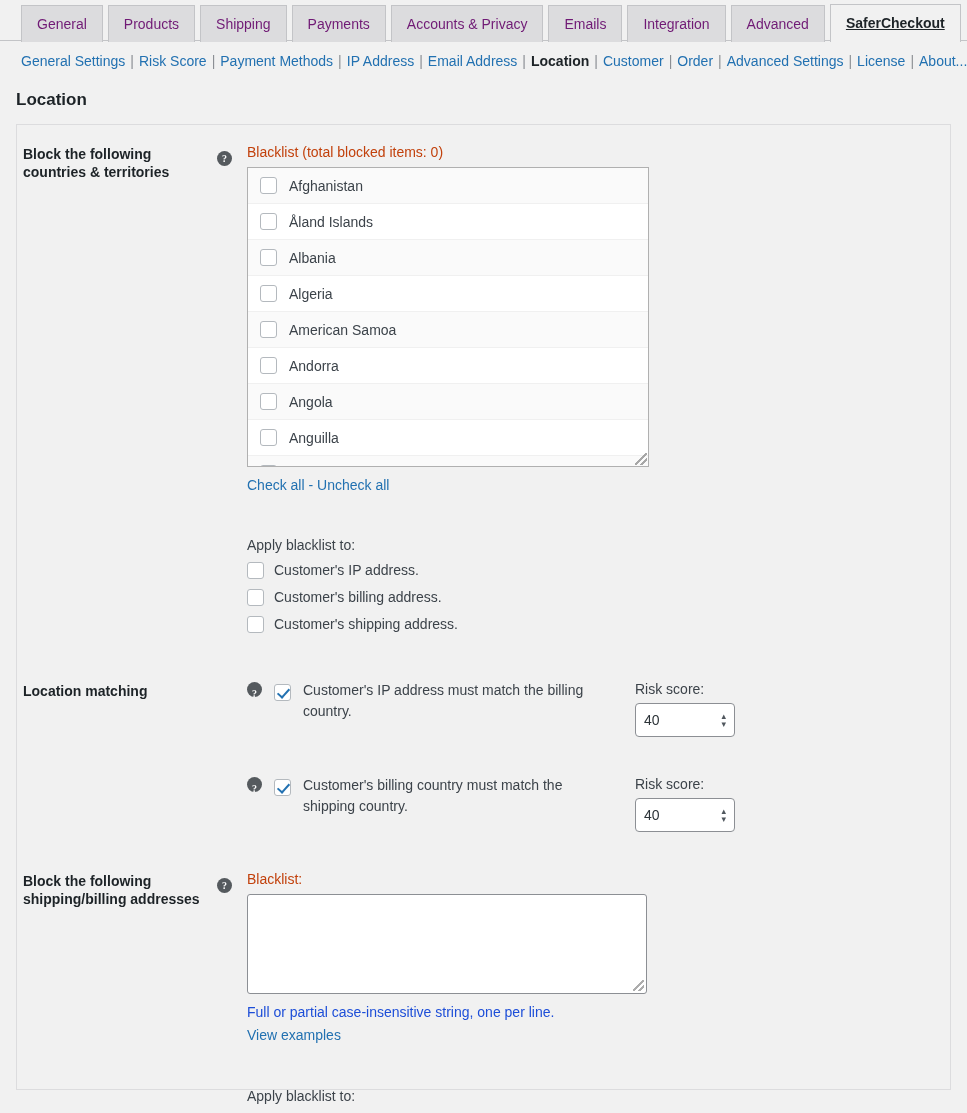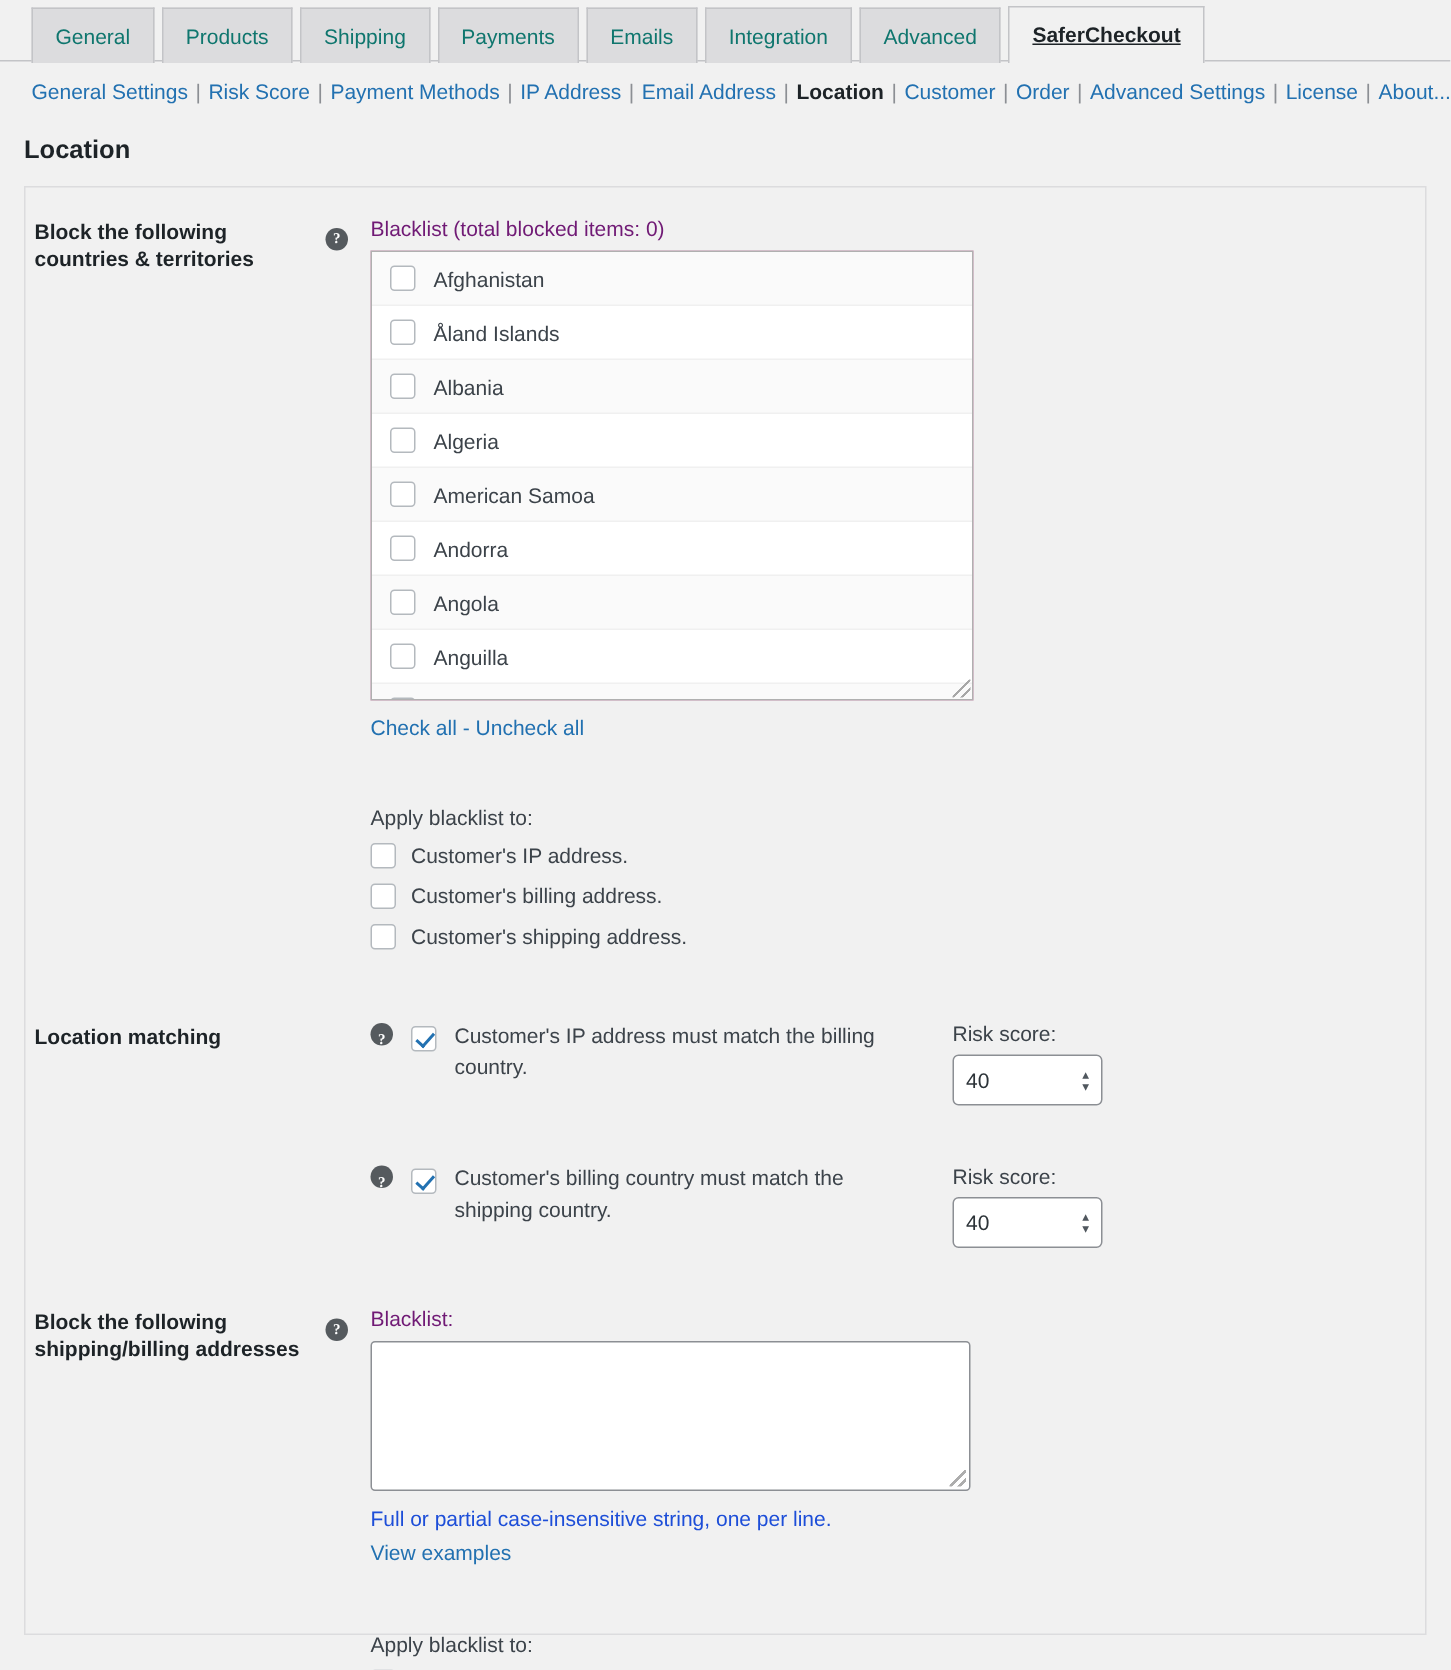--- a/index.html
+++ b/index.html
@@ -31,21 +31,21 @@
     gap: 5px;
   }
   .tab {
     display: block;
     padding: 10px 15px 9px 15px;
     font-size: 14px;
     line-height: 17px;
     background: #dcdcde;
     border: 1px solid #c3c4c7;
     border-bottom: none;
-    color: #0f766e;
+    color: #701a75;
     text-decoration: none;
     white-space: nowrap;
     position: relative;
     top: 1px;
   }
   .tab.active {
     background: #f1f1f1;
     color: #1d2327;
     font-weight: bold;
     border-color: #c3c4c7;
@@ -131,21 +131,21 @@
     cursor: help;
     font-family: "Liberation Serif", serif;
     position: relative;
     top: 2px;
   }
 
   
   .fieldlabel {
     font-size: 14px;
     line-height: 18px;
-    color: #701a75;
+    color: #c2410c;
     margin-bottom: 6px;
   }
   .countrybox {
     width: 402px;
     height: 300px;
     border: 1px solid #b0b0b0;
     background: #f9a8d4;
     overflow: hidden;
     position: relative;
   }
@@ -308,20 +308,21 @@
 </style>
 </head>
 <body>
 
 <div class="tabwrap">
   <nav class="tabs" id="tabs">
       <a href="#" class="tab">General</a>
       <a href="#" class="tab">Products</a>
       <a href="#" class="tab">Shipping</a>
       <a href="#" class="tab">Payments</a>
+      <a href="#" class="tab">Accounts &amp; Privacy</a>
       <a href="#" class="tab">Emails</a>
       <a href="#" class="tab">Integration</a>
       <a href="#" class="tab">Advanced</a>
       <a href="#" class="tab active">SaferCheckout</a>
     </nav>
 </div>
 
 <div class="subnav" id="subnav"><a href="#">General Settings</a><span class="sep">|</span><a href="#">Risk Score</a><span class="sep">|</span><a href="#">Payment Methods</a><span class="sep">|</span><a href="#">IP Address</a><span class="sep">|</span><a href="#">Email Address</a><span class="sep">|</span><span class="cur">Location</span><span class="sep">|</span><a href="#">Customer</a><span class="sep">|</span><a href="#">Order</a><span class="sep">|</span><a href="#">Advanced Settings</a><span class="sep">|</span><a href="#">License</a><span class="sep">|</span><a href="#">About...</a></div>
 
 <h1 class="page-title">Location</h1>

